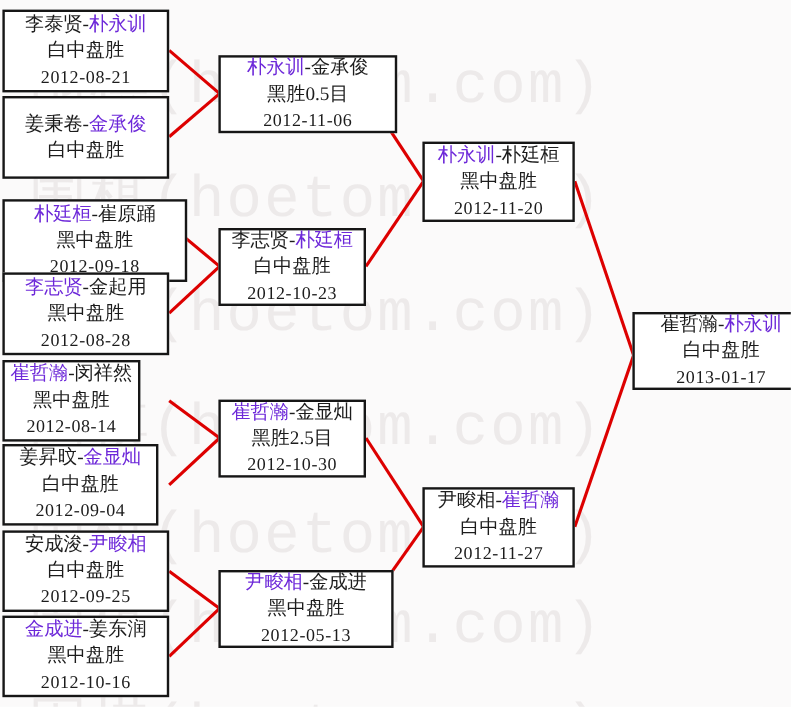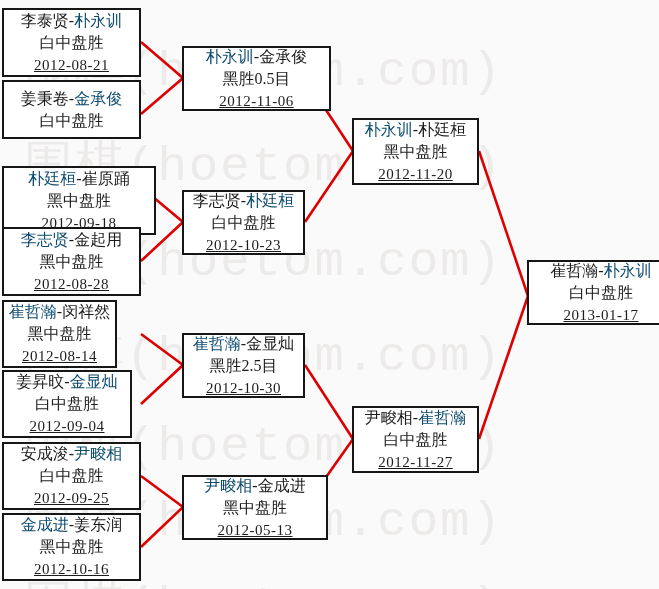--- a/index.html
+++ b/index.html
@@ -15,22 +15,22 @@
     user-select:none; pointer-events:none;
   }
   #connectors { position:absolute; left:0; top:0; z-index:2; }
   .box {
     position:absolute; z-index:3; box-sizing:border-box;
     background:#ffffff; border:2px solid #161616;
     display:flex; flex-direction:column; align-items:center; justify-content:center;
     text-align:center; color:#1c1c1c;
     font-size:16px; line-height:22px;
   }
-  .box .date { font-size:15px; letter-spacing:0.5px;text-decoration:underline; }
-  .matchup .red { color:#0c4a6e; }
+  .box .date { font-size:15px; letter-spacing:0.5px; }
+  .matchup .red { color:#6d28d9; }
 </style>
 </head>
 <body>
 
 <div id="stage">
 
   <div class="wm" style="left:24px; top:36px">围棋(hoetom.com)</div>
   <div class="wm" style="left:24px; top:131px">围棋(hoetom.com)</div>
   <div class="wm" style="left:24px; top:226px">围棋(hoetom.com)</div>
   <div class="wm" style="left:24px; top:321px">围棋(hoetom.com)</div>
@@ -53,21 +53,21 @@
       <line x1="305" y1="507" x2="353" y2="439" stroke="#dd0000" stroke-width="2.6"></line>
       <line x1="479" y1="151" x2="528" y2="296" stroke="#dd0000" stroke-width="2.6"></line>
       <line x1="479" y1="439" x2="528" y2="296" stroke="#dd0000" stroke-width="2.6"></line>
     </svg>
 
   <div class="box" style="left:2px; top:8px; width:139px; height:69px">
     <div class="matchup"><span class="p-left">李泰贤</span><span class="sep">-</span><span class="p-right red">朴永训</span></div>
     <div class="result">白中盘胜</div>
     <div class="date">2012-08-21</div>
   </div>
-  <div class="box" style="left:2px; top:80px; width:139px; height:59px">
+  <div class="box" style="left:2px; top:80px; width:139px; height:69px">
     <div class="matchup"><span class="p-left">姜秉卷</span><span class="sep">-</span><span class="p-right red">金承俊</span></div>
     <div class="result">白中盘胜</div>
   </div>
   <div class="box" style="left:2px; top:166px; width:154px; height:69px">
     <div class="matchup"><span class="p-left red">朴廷桓</span><span class="sep">-</span><span class="p-right">崔原踊</span></div>
     <div class="result">黑中盘胜</div>
     <div class="date">2012-09-18</div>
   </div>
   <div class="box" style="left:2px; top:227px; width:139px; height:69px">
     <div class="matchup"><span class="p-left red">李志贤</span><span class="sep">-</span><span class="p-right">金起用</span></div>

